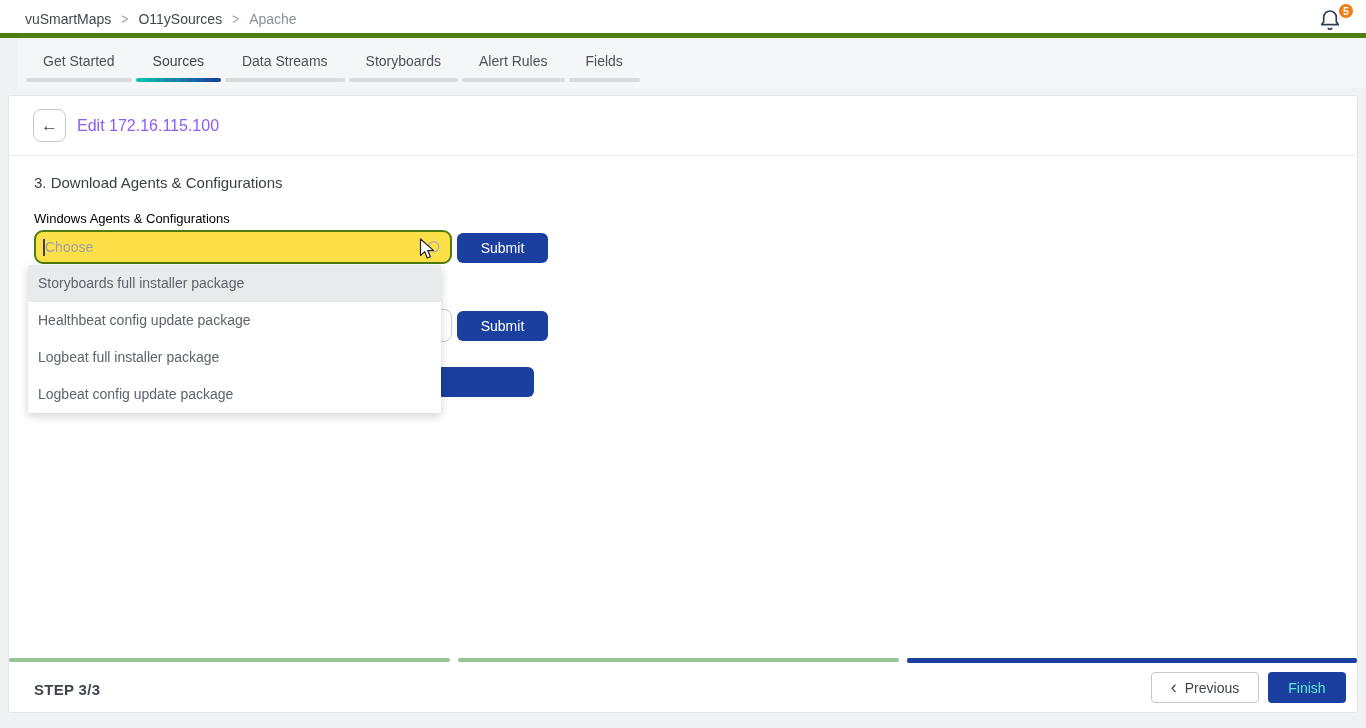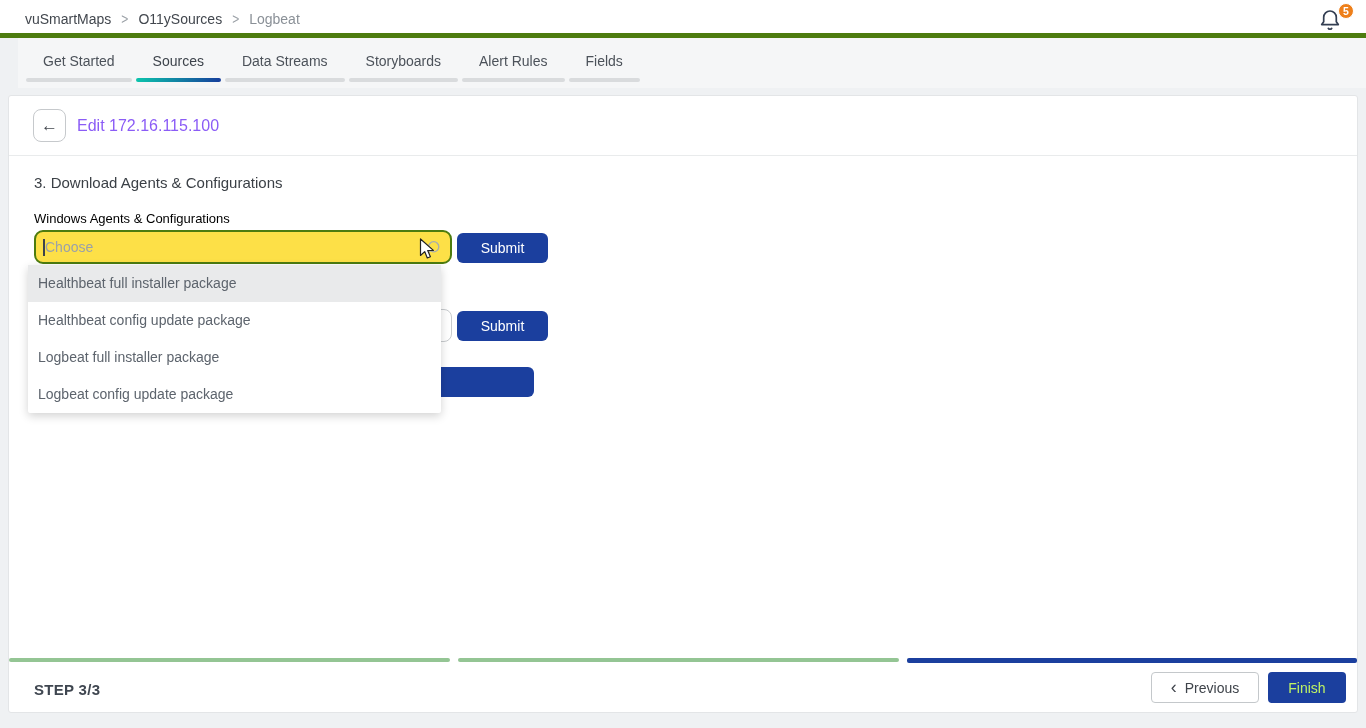--- a/index.html
+++ b/index.html
@@ -75,35 +75,35 @@
   #seg3 { left:898px; top:561.5px; width:450px; height:5px; background:#1b3f9e; }
 
   .step-label { position:absolute; left:25px; top:585px; font-size:15px;
     font-weight:700; letter-spacing:0.3px; color:#3f4650; }
   .btn-prev { position:absolute; left:1142px; top:576px; width:108px; height:31px;
     background:#fff; border:1px solid #c4c8cb; border-radius:4px; color:#3f444b;
     font-size:14px; font-family:"Liberation Sans",sans-serif; cursor:pointer;
     display:flex; align-items:center; justify-content:center; gap:8px; }
   .btn-prev .chev { font-size:18px; line-height:1; margin-top:-2px; color:#42474e; }
   .btn-finish { position:absolute; left:1259px; top:576px; width:78px; height:31px;
-    background:#1b3f9e; border:none; border-radius:4px; color:#bef264; font-size:14px;
+    background:#1b3f9e; border:none; border-radius:4px; color:#5eead4; font-size:14px;
     font-weight:500; font-family:"Liberation Sans",sans-serif; cursor:pointer; }
 
   .mouse-cursor { position:absolute; left:419px; top:238px; z-index:9; }
 </style>
 </head>
 <body>
 
 <div class="topbar">
   <div class="breadcrumb">
     <span class="crumb">vuSmartMaps</span>
     <span class="crumb-sep">&gt;</span>
     <span class="crumb">O11ySources</span>
     <span class="crumb-sep">&gt;</span>
-    <span class="crumb current">Logbeat</span>
+    <span class="crumb current">Apache</span>
   </div>
   <div class="bell-wrap">
     <span>
       <svg width="24" height="27" viewBox="0 0 24 26" fill="none" stroke="#333e52" stroke-width="1.7">
         <path d="M12 4.5 a6.3 6.3 0 0 0 -6.3 6.3 V15.2 l-2 2.9 h16.6 l-2 -2.9 V10.8 A6.3 6.3 0 0 0 12 4.5 z" stroke-linejoin="round"></path>
         <path d="M10.1 21.2 a1.95 1.95 0 0 0 3.8 0"></path>
       </svg>
     </span>
     <span class="bell-badge">5</span>
   </div>
@@ -161,21 +161,21 @@
     </span>
   </div>
   <button class="btn-submit" id="submit1">Submit</button>
 
   <div class="input-2"></div>
   <button class="btn-submit" id="submit2">Submit</button>
 
   <button class="wide-btn"></button>
 
   <div class="dropdown">
-    <div class="option highlighted">Healthbeat full installer package</div>
+    <div class="option highlighted">Storyboards full installer package</div>
     <div class="option">Healthbeat config update package</div>
     <div class="option">Logbeat full installer package</div>
     <div class="option">Logbeat config update package</div>
   </div>
 
   <div class="seg" id="seg1"></div>
   <div class="seg" id="seg2"></div>
   <div class="seg" id="seg3"></div>
 
   <div class="step-label">STEP 3/3</div>

